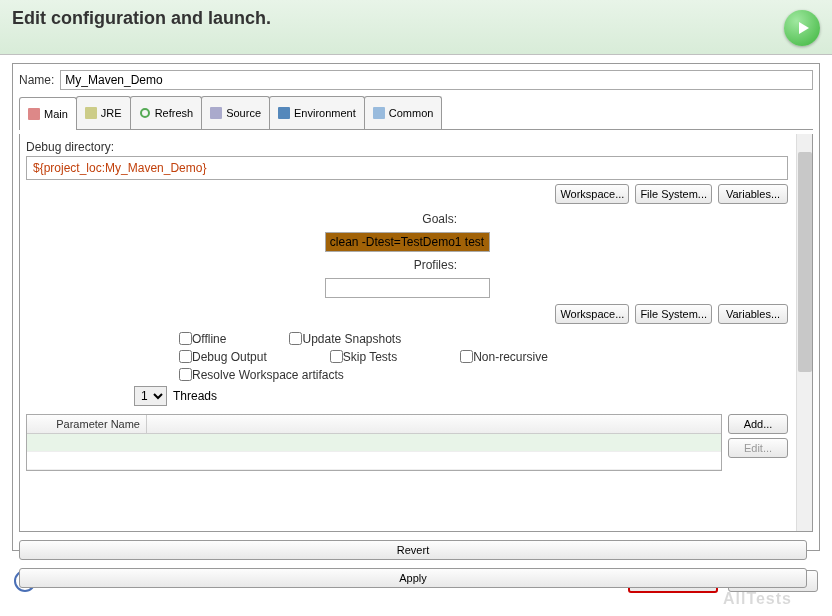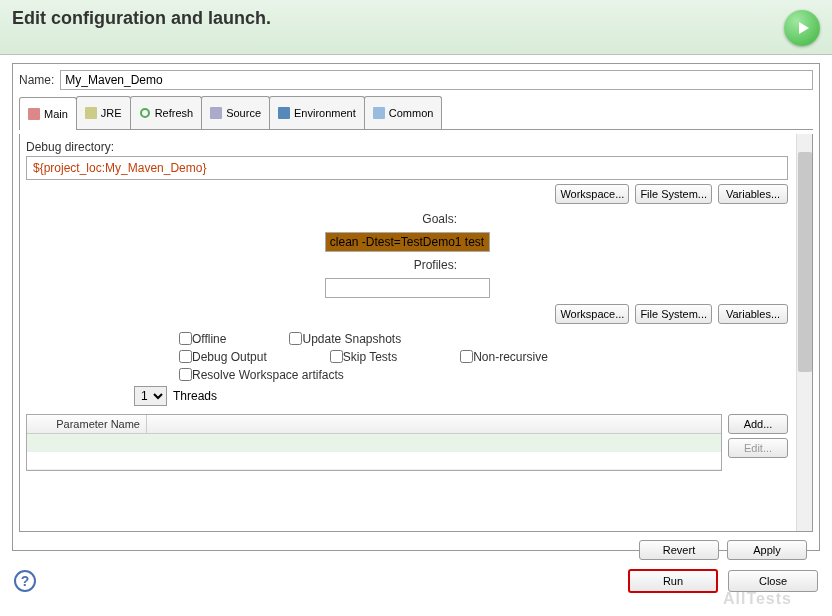--- a/index.html
+++ b/index.html
@@ -45,21 +45,21 @@
 .param-table { flex: 1; border: 1px solid #aaa; text-align: right; }
 .param-table-header { display: flex; background: linear-gradient(#fdfdfd,#eee); border-bottom: 1px solid #ccc; }
 .param-table-header .col { padding: 3px 6px; border-right: 1px solid #ccc; font-size: 11px; color: #333; }
 .col-name { width: 120px; } .col-value { flex: 1; }
 .param-table-body .row { height: 18px; border-bottom: 1px solid #eee; }
 .param-table-body .row:nth-child(odd) { background: #e8f4e8; }
 .param-btns { display: flex; flex-direction: column; gap: 4px; }
 .param-btns .btn { min-width: 60px; }
 .btn.disabled { color: #999; }
 
-.bottom-btn-row { display: flex; justify-content: flex-end; gap: 8px; margin-top: 8px; padding-right: 6px; }
+.bottom-btn-row { display: flex; justify-content: flex-end; gap: 8px; margin-top: 8px; padding-right: 6px; flex-direction: column; }
 
 .footer { display: flex; justify-content: space-between; align-items: center; padding: 10px 14px; }
 .help-icon { width: 22px; height: 22px; border: 2px solid #4a6fb5; border-radius: 50%; color: #4a6fb5; display: flex; align-items: center; justify-content: center; font-weight: bold; font-size: 14px; }
 .footer-btns { display: flex; gap: 10px; align-items: center; }
 .btn.primary-highlight { border: 2px solid #c00; min-width: 90px; padding: 4px 14px; }
 .btn.wide { min-width: 90px; padding: 4px 14px; }
 .watermark { position: absolute; right: 40px; bottom: 8px; color: rgba(0,0,0,0.15); font-size: 16px; font-weight: bold; pointer-events: none; letter-spacing: 1px; }
 
 .goals-input-highlight { background: #a16207; border: 2px solid #c00; padding: 2px 4px; height: 24px; text-align: center; }
 </style>

